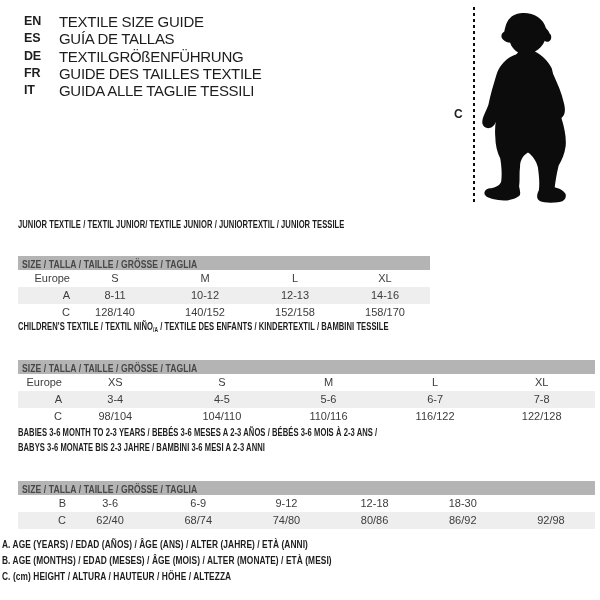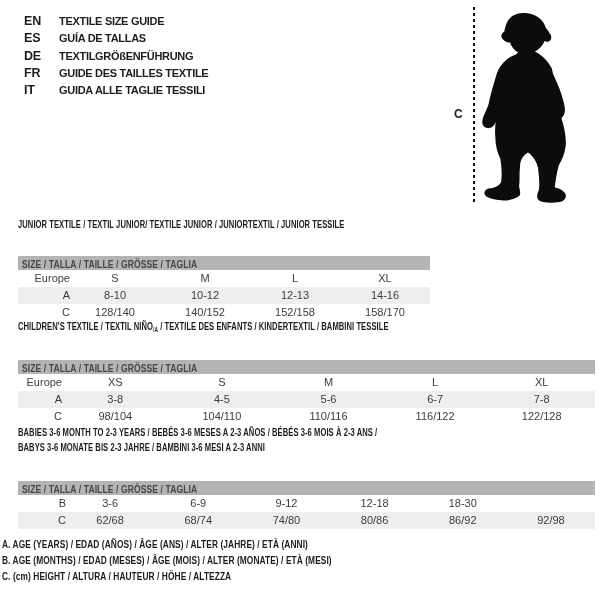--- a/index.html
+++ b/index.html
@@ -5,21 +5,21 @@
   html,body{margin:0;padding:0;background:#fff;}
   .canvas{
     position:relative;width:600px;height:600px;background:var(--page-bg,#fff);
     font-family:"Liberation Sans",sans-serif;overflow:hidden;
     -webkit-font-smoothing:antialiased;
   }
   
   .lang-block{position:absolute;left:24px;top:13px;}
   .lang-row{display:flex;height:17.3px;line-height:17.3px;}
   .lang-code{width:35px;font-size:12.5px;font-weight:700;color:var(--heading-text,#1d1d1d);letter-spacing:-0.2px;}
-  .lang-label{font-size:11px;font-weight:700;color:var(--heading-text,#1d1d1d);letter-spacing:-0.3px;white-space:nowrap;}
+  .lang-label{font-size:15px;font-weight:400;color:var(--heading-text,#1d1d1d);letter-spacing:-0.3px;white-space:nowrap;}
   
   .figure{position:absolute;left:0;top:0;width:600px;height:210px;}
   .dashed-line{
     position:absolute;left:473px;top:7px;width:2px;height:198px;
     background:repeating-linear-gradient(to bottom,var(--silhouette,#0c0c0c) 0 3px,transparent 3px 6px);
   }
   .fig-c{position:absolute;left:454px;top:107px;font-size:12px;font-weight:700;color:var(--heading-text,#1d1d1d);}
   .baby-svg{position:absolute;left:478px;top:6px;}
   
   .sec-title{
@@ -151,21 +151,21 @@
     </div>
     <div class="trow cols4">
       <span class="cell rlabel">Europe</span>
       <span class="cell">S</span>
       <span class="cell">M</span>
       <span class="cell">L</span>
       <span class="cell">XL</span>
     </div>
     <div class="trow cols4 alt">
       <span class="cell rlabel">A</span>
-      <span class="cell">8-10</span>
+      <span class="cell">8-11</span>
       <span class="cell">10-12</span>
       <span class="cell">12-13</span>
       <span class="cell">14-16</span>
     </div>
     <div class="trow cols4">
       <span class="cell rlabel">C</span>
       <span class="cell">128/140</span>
       <span class="cell">140/152</span>
       <span class="cell">152/158</span>
       <span class="cell">158/170</span>
@@ -182,21 +182,21 @@
     <div class="trow cols5">
       <span class="cell rlabel">Europe</span>
       <span class="cell">XS</span>
       <span class="cell">S</span>
       <span class="cell">M</span>
       <span class="cell">L</span>
       <span class="cell">XL</span>
     </div>
     <div class="trow cols5 alt">
       <span class="cell rlabel">A</span>
-      <span class="cell">3-8</span>
+      <span class="cell">3-4</span>
       <span class="cell">4-5</span>
       <span class="cell">5-6</span>
       <span class="cell">6-7</span>
       <span class="cell">7-8</span>
     </div>
     <div class="trow cols5">
       <span class="cell rlabel">C</span>
       <span class="cell">98/104</span>
       <span class="cell">104/110</span>
       <span class="cell">110/116</span>
@@ -216,21 +216,21 @@
     <div class="trow cols6">
       <span class="cell rlabel">B</span>
       <span class="cell">3-6</span>
       <span class="cell">6-9</span>
       <span class="cell">9-12</span>
       <span class="cell">12-18</span>
       <span class="cell">18-30</span>
     </div>
     <div class="trow cols6 alt">
       <span class="cell rlabel">C</span>
-      <span class="cell">62/68</span>
+      <span class="cell">62/40</span>
       <span class="cell">68/74</span>
       <span class="cell">74/80</span>
       <span class="cell">80/86</span>
       <span class="cell">86/92</span>
       <span class="cell">92/98</span>
     </div>
   </div>
 
   <div class="footnotes">
     <div class="fn-line">A. AGE (YEARS) / EDAD (AÑOS) / ÂGE (ANS) / ALTER (JAHRE) / ETÀ (ANNI)</div>

